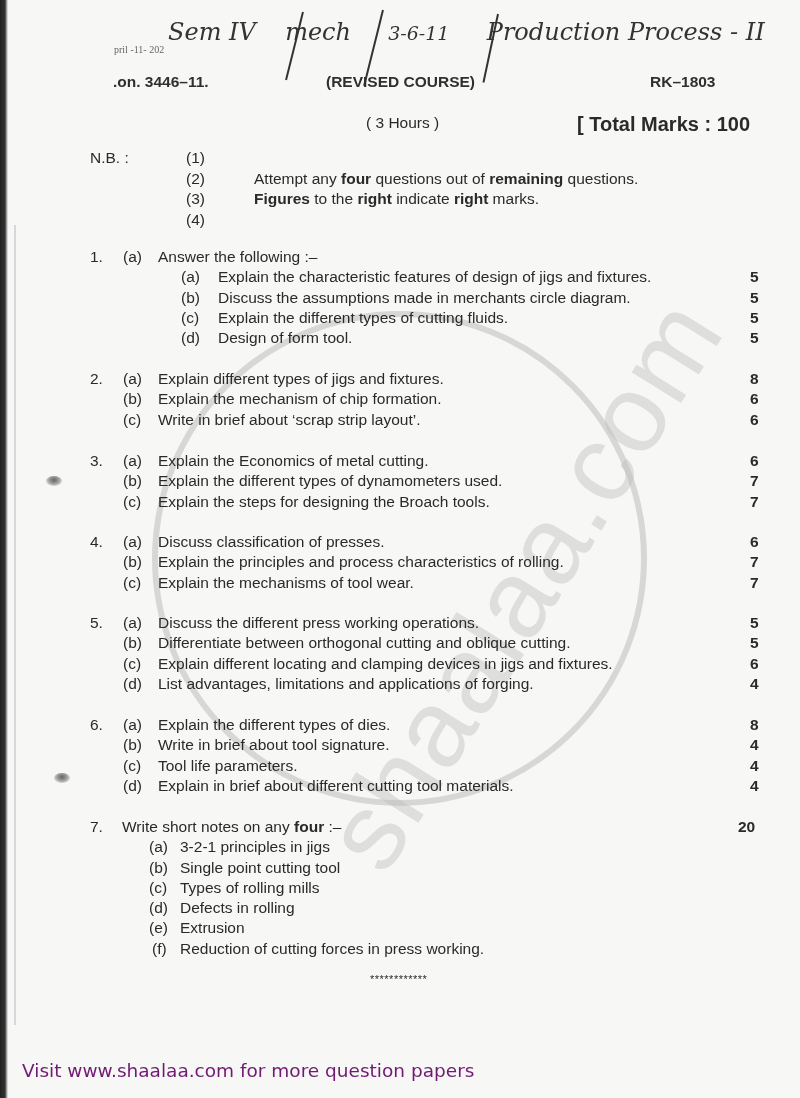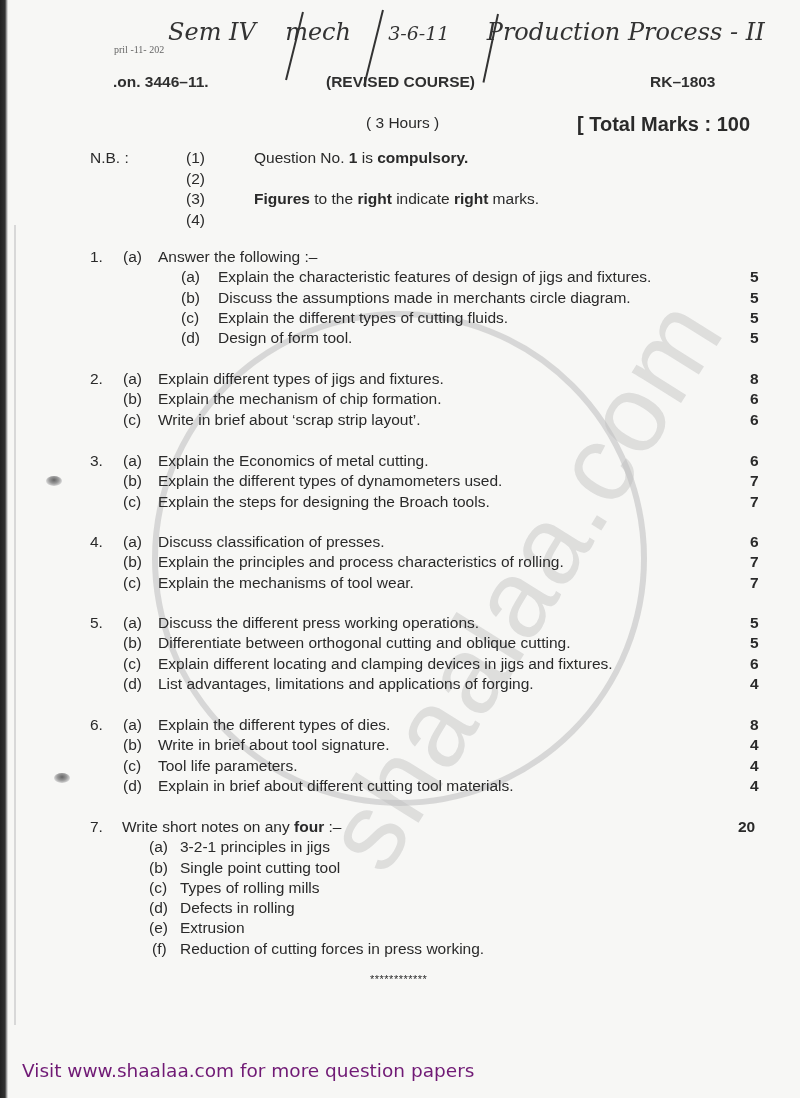--- a/index.html
+++ b/index.html
@@ -93,27 +93,27 @@
 <div class="hdr-row" style="left:91px;margin-left:22px;">.on. 3446–11.</div>
 <div class="hdr-row" style="left:326px;">(REVISED COURSE)</div>
 <div class="hdr-row" style="left:650px;">RK–1803</div>
 <div class="hours">( 3 Hours )</div>
 <div class="total-marks">[ Total Marks : 100</div>
 
 <div class="nb">
   <div class="row">
     <span class="lbl">N.B. :</span>
     <span class="num">(1)</span>
-    <span>
-      <span>Question No. </span><b>1</b><span> is </span><b>compulsory.</b>
-    </span>
   </div>
   <div class="row">
     <span class="indent"></span>
     <span class="num">(2)</span>
+    <span>
+      <span>Attempt any </span><b>four</b><span> questions out of </span><b>remaining</b><span> questions.</span>
+    </span>
   </div>
   <div class="row">
     <span class="indent"></span>
     <span class="num">(3)</span>
     <span>
       <b>Figures</b><span> to the </span><b>right</b><span> indicate </span><b>right</b><span> marks.</span>
     </span>
   </div>
   <div class="row">
     <span class="indent"></span>

